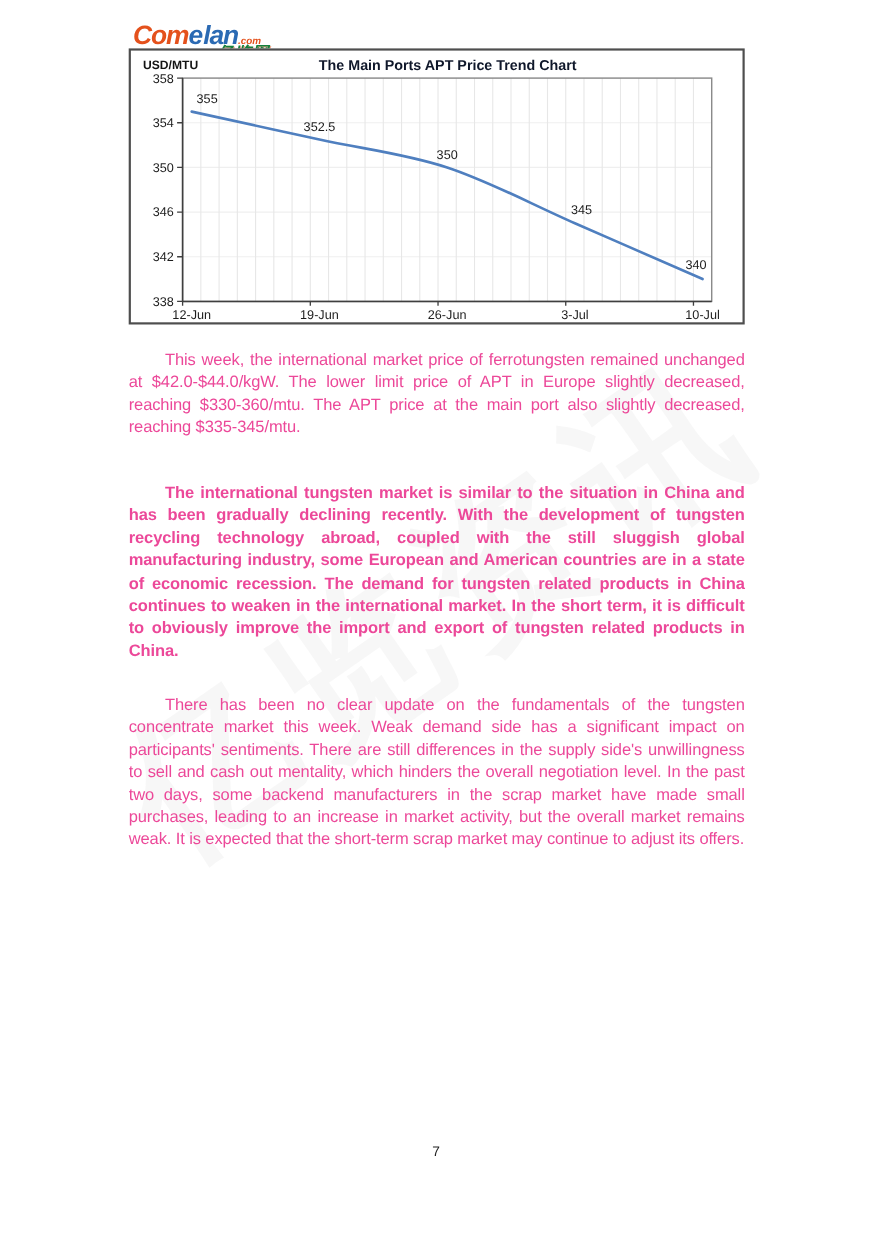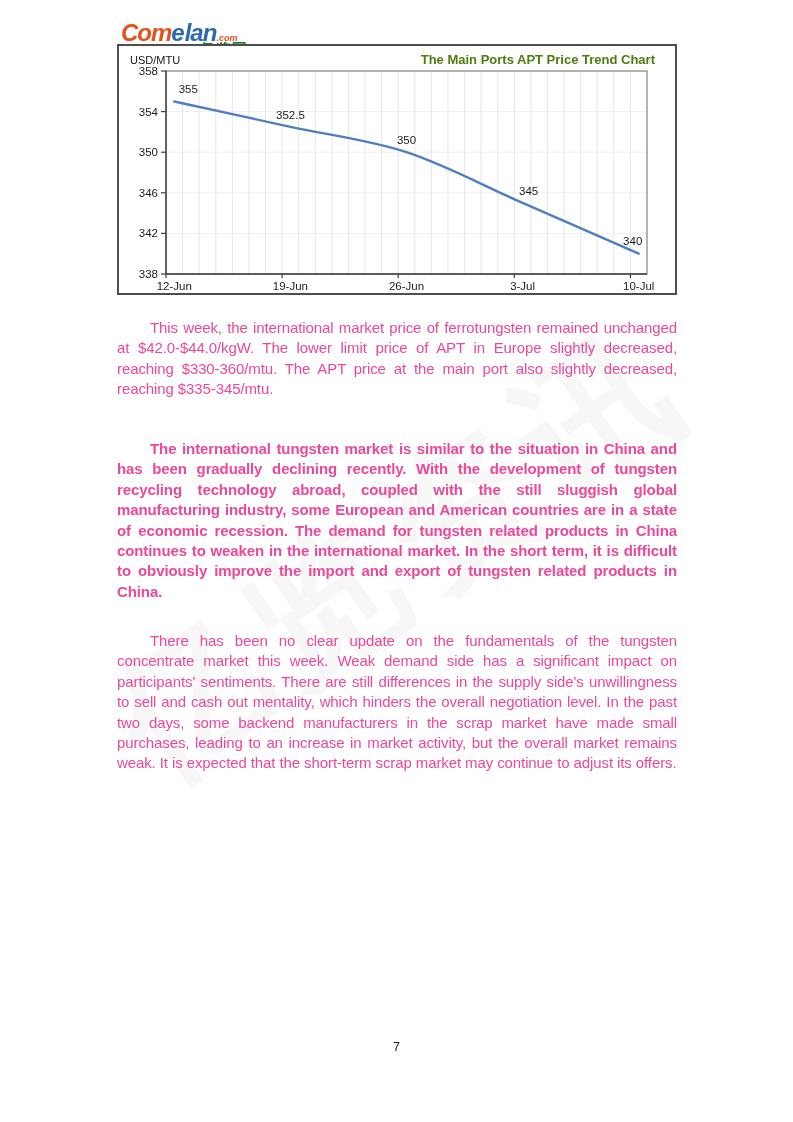--- a/index.html
+++ b/index.html
@@ -14,23 +14,23 @@
   .l-e{color:#2b6ab3;font-size:24px;}
   .l-lan{color:#2b6ab3;font-size:24px;letter-spacing:-1px;}
   .l-tld{color:#e4511c;font-size:9px;}
   .l-cn{color:#15803d;font-size:15px;margin:-4px 0 0 76px;letter-spacing:1px;
         text-shadow:1px 1px 0 rgba(228,81,28,.5);}
   
   .chart-box{
     position:absolute;left:117px;top:44px;width:560px;height:251px;
     border:2px solid #4e4e4e;box-sizing:border-box;background:#fff;
   }
-  .chart-title{position:absolute;left:40px;right:20px;top:6px;text-align:right;
-    font-weight:700;font-size:13px;color:#4d7c0f;}
-  .chart-ylabel{position:absolute;left:11px;top:8px;font-weight:400;font-size:11px;color:#141414;}
+  .chart-title{position:absolute;left:40px;right:20px;top:6px;text-align:center;
+    font-weight:700;font-size:13px;color:#0f172a;}
+  .chart-ylabel{position:absolute;left:11px;top:8px;font-weight:700;font-size:11px;color:#141414;}
   .chart-svg{position:absolute;left:0;top:0;}
   
   .para{
     position:absolute;left:117px;width:560px;text-align:justify;
     font-size:15px;line-height:20.4px;text-indent:33px;letter-spacing:-0.1px;color:#ec4899;
   }
   .p1{top:318px;}
   .p2{top:439px;font-weight:bold;}
   .p3{top:631px;}
   .heading{position:absolute;left:117px;top:589px;font-size:16.5px;font-weight:700;color:#2e5d7e;}

